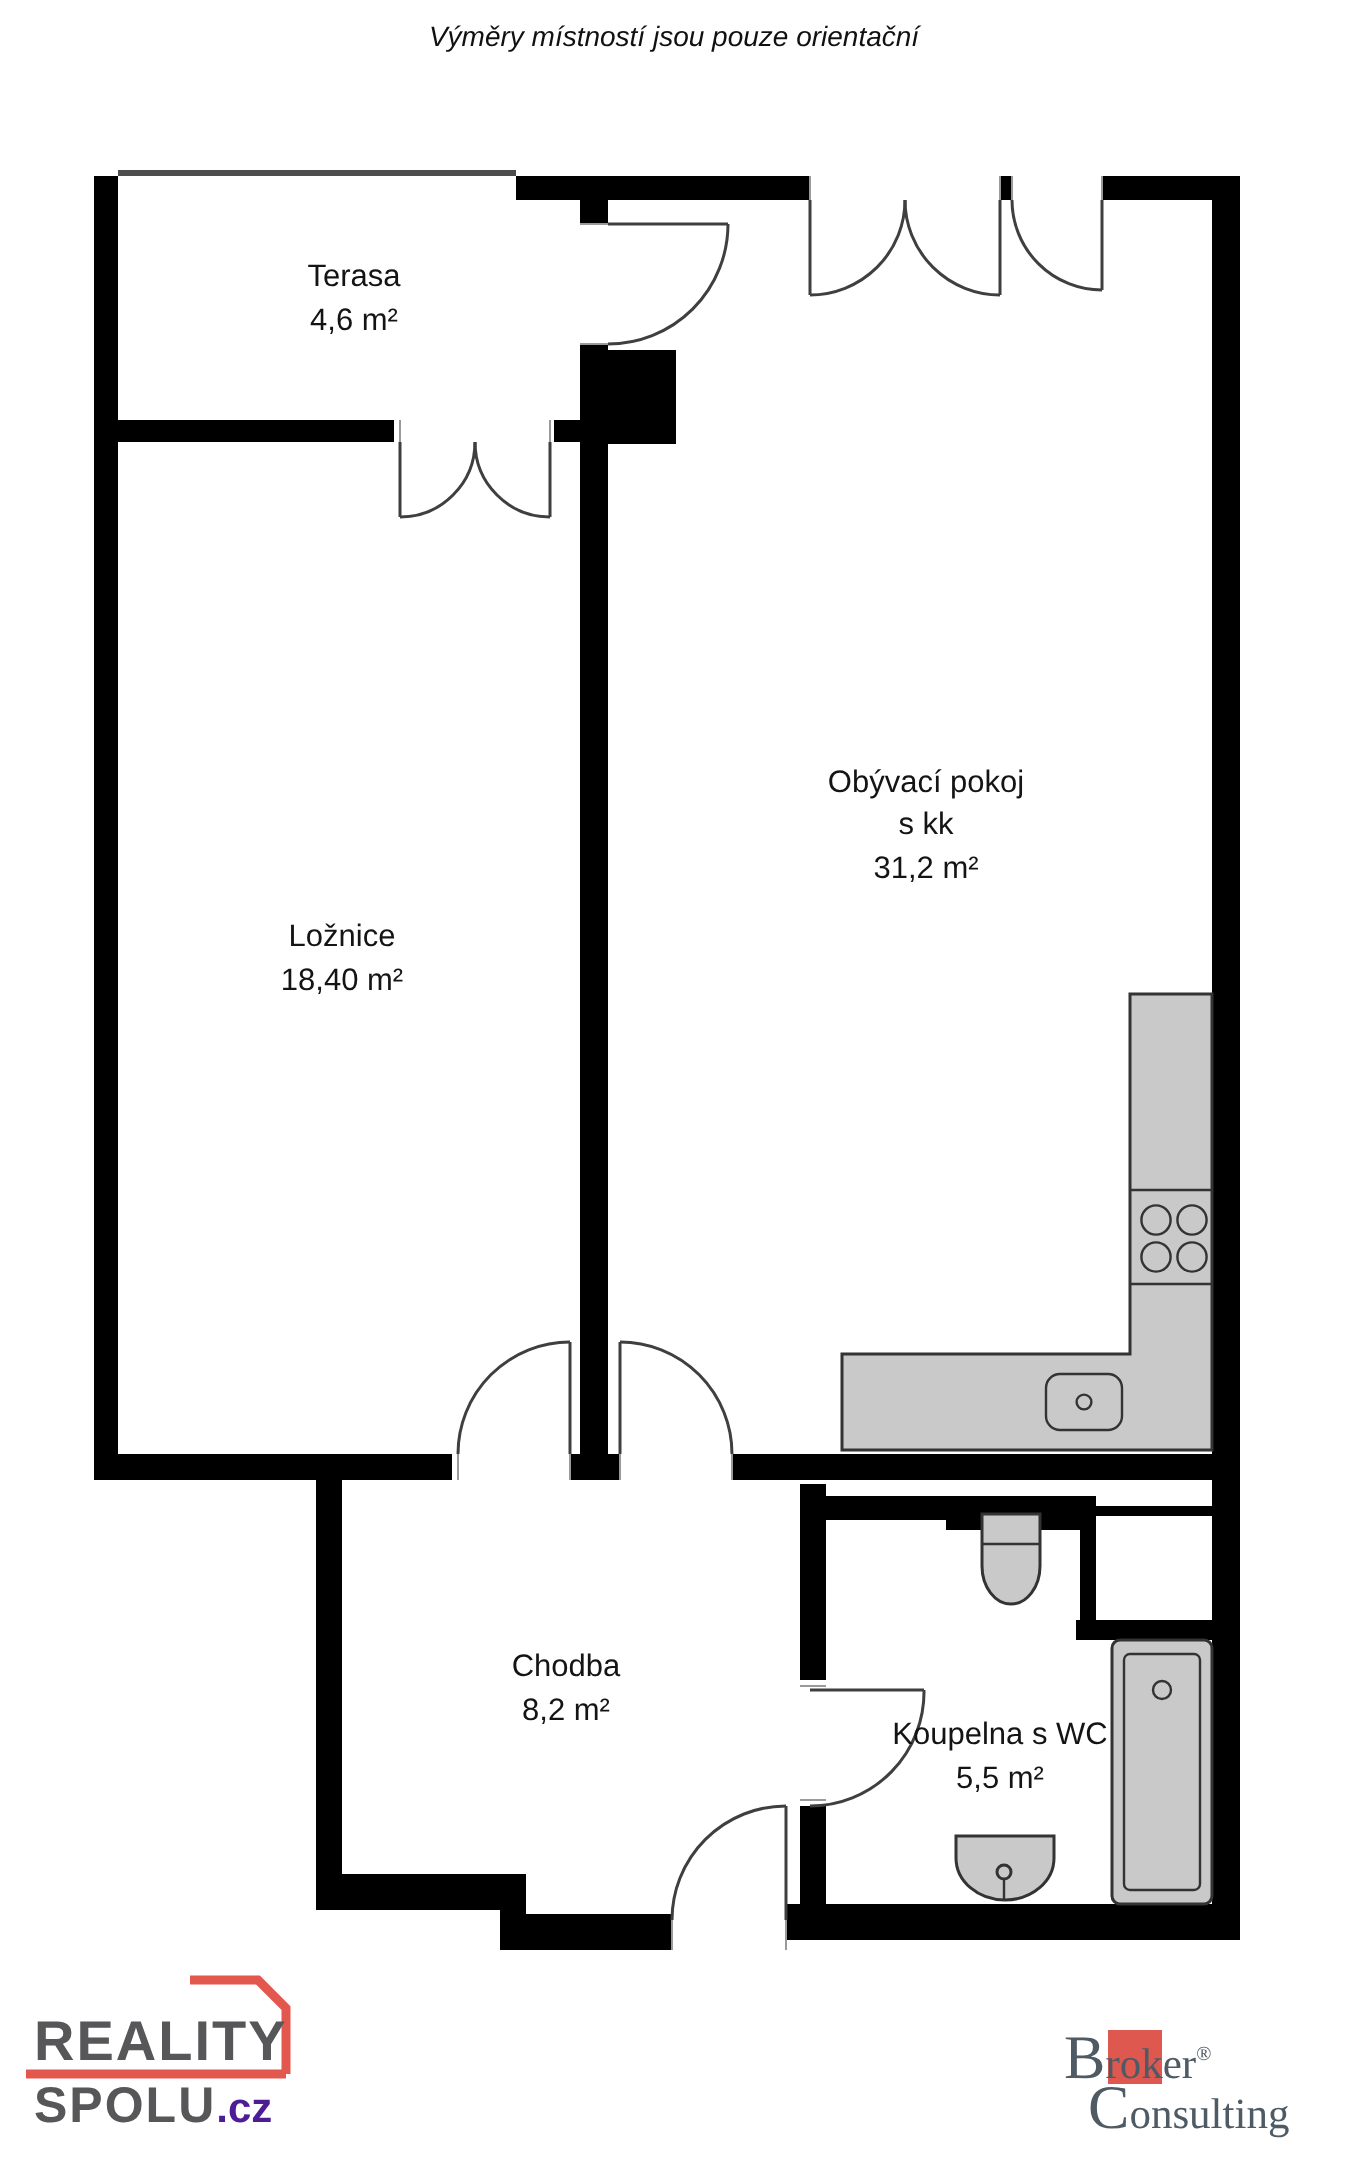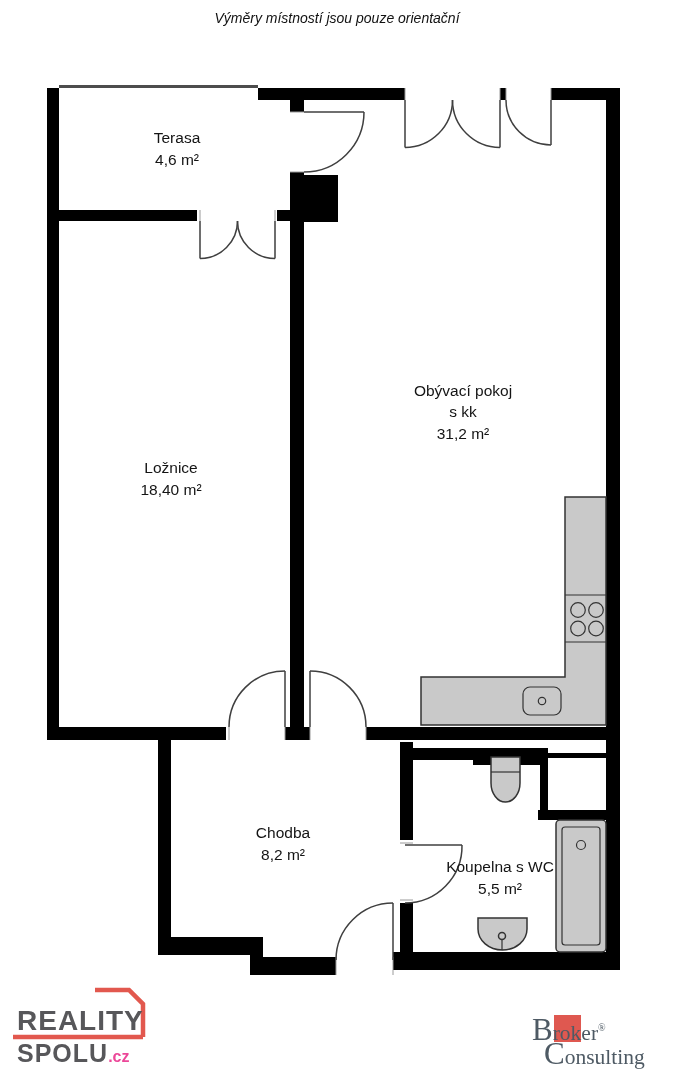--- a/index.html
+++ b/index.html
@@ -13,21 +13,21 @@
   .door{stroke:#3f3f3f;stroke-width:1.5;fill:none;}
   .fix{fill:#c9c9c9;stroke:#333333;stroke-width:1.5;}
   .fixline{stroke:#333333;stroke-width:1.2;fill:none;}
   .roomname,.roomarea{font-family:"Liberation Sans",sans-serif;font-size:15.5px;fill:#141414;text-anchor:middle;}
   .disclaimer{font-family:"Liberation Sans",sans-serif;font-size:14px;font-style:italic;fill:#111111;text-anchor:middle;}
   
   .rs-text1{position:absolute;left:17px;top:1007px;font-size:28px;font-weight:bold;
             color:#57575a;letter-spacing:1px;line-height:1;}
   .rs-text2{position:absolute;left:17px;top:1041px;font-size:25px;font-weight:bold;
             color:#57575a;letter-spacing:1px;line-height:1;}
-  .rs-tld{color:#ec4899;font-size:16px;letter-spacing:0;}
+  .rs-tld{color:#4c1d95;font-size:21px;letter-spacing:0;}
   .rs-house{position:absolute;left:8px;top:984px;}
   
   .bc{position:absolute;left:524px;top:1010px;width:150px;height:64px;color:#4e5a64;
       font-family:"Liberation Serif",serif;}
   .bc-square{position:absolute;left:30px;top:5px;width:27px;height:27px;background:#df5850;z-index:0;}
   .bc-line{position:absolute;white-space:nowrap;z-index:1;font-size:21.5px;line-height:36px;}
   .bc-l1{left:8px;top:0px;}
   .bc-l2{left:20px;top:26px;}
   .bc-cap{font-size:31px;}
   .bc-reg{font-size:10px;vertical-align:9px;}

